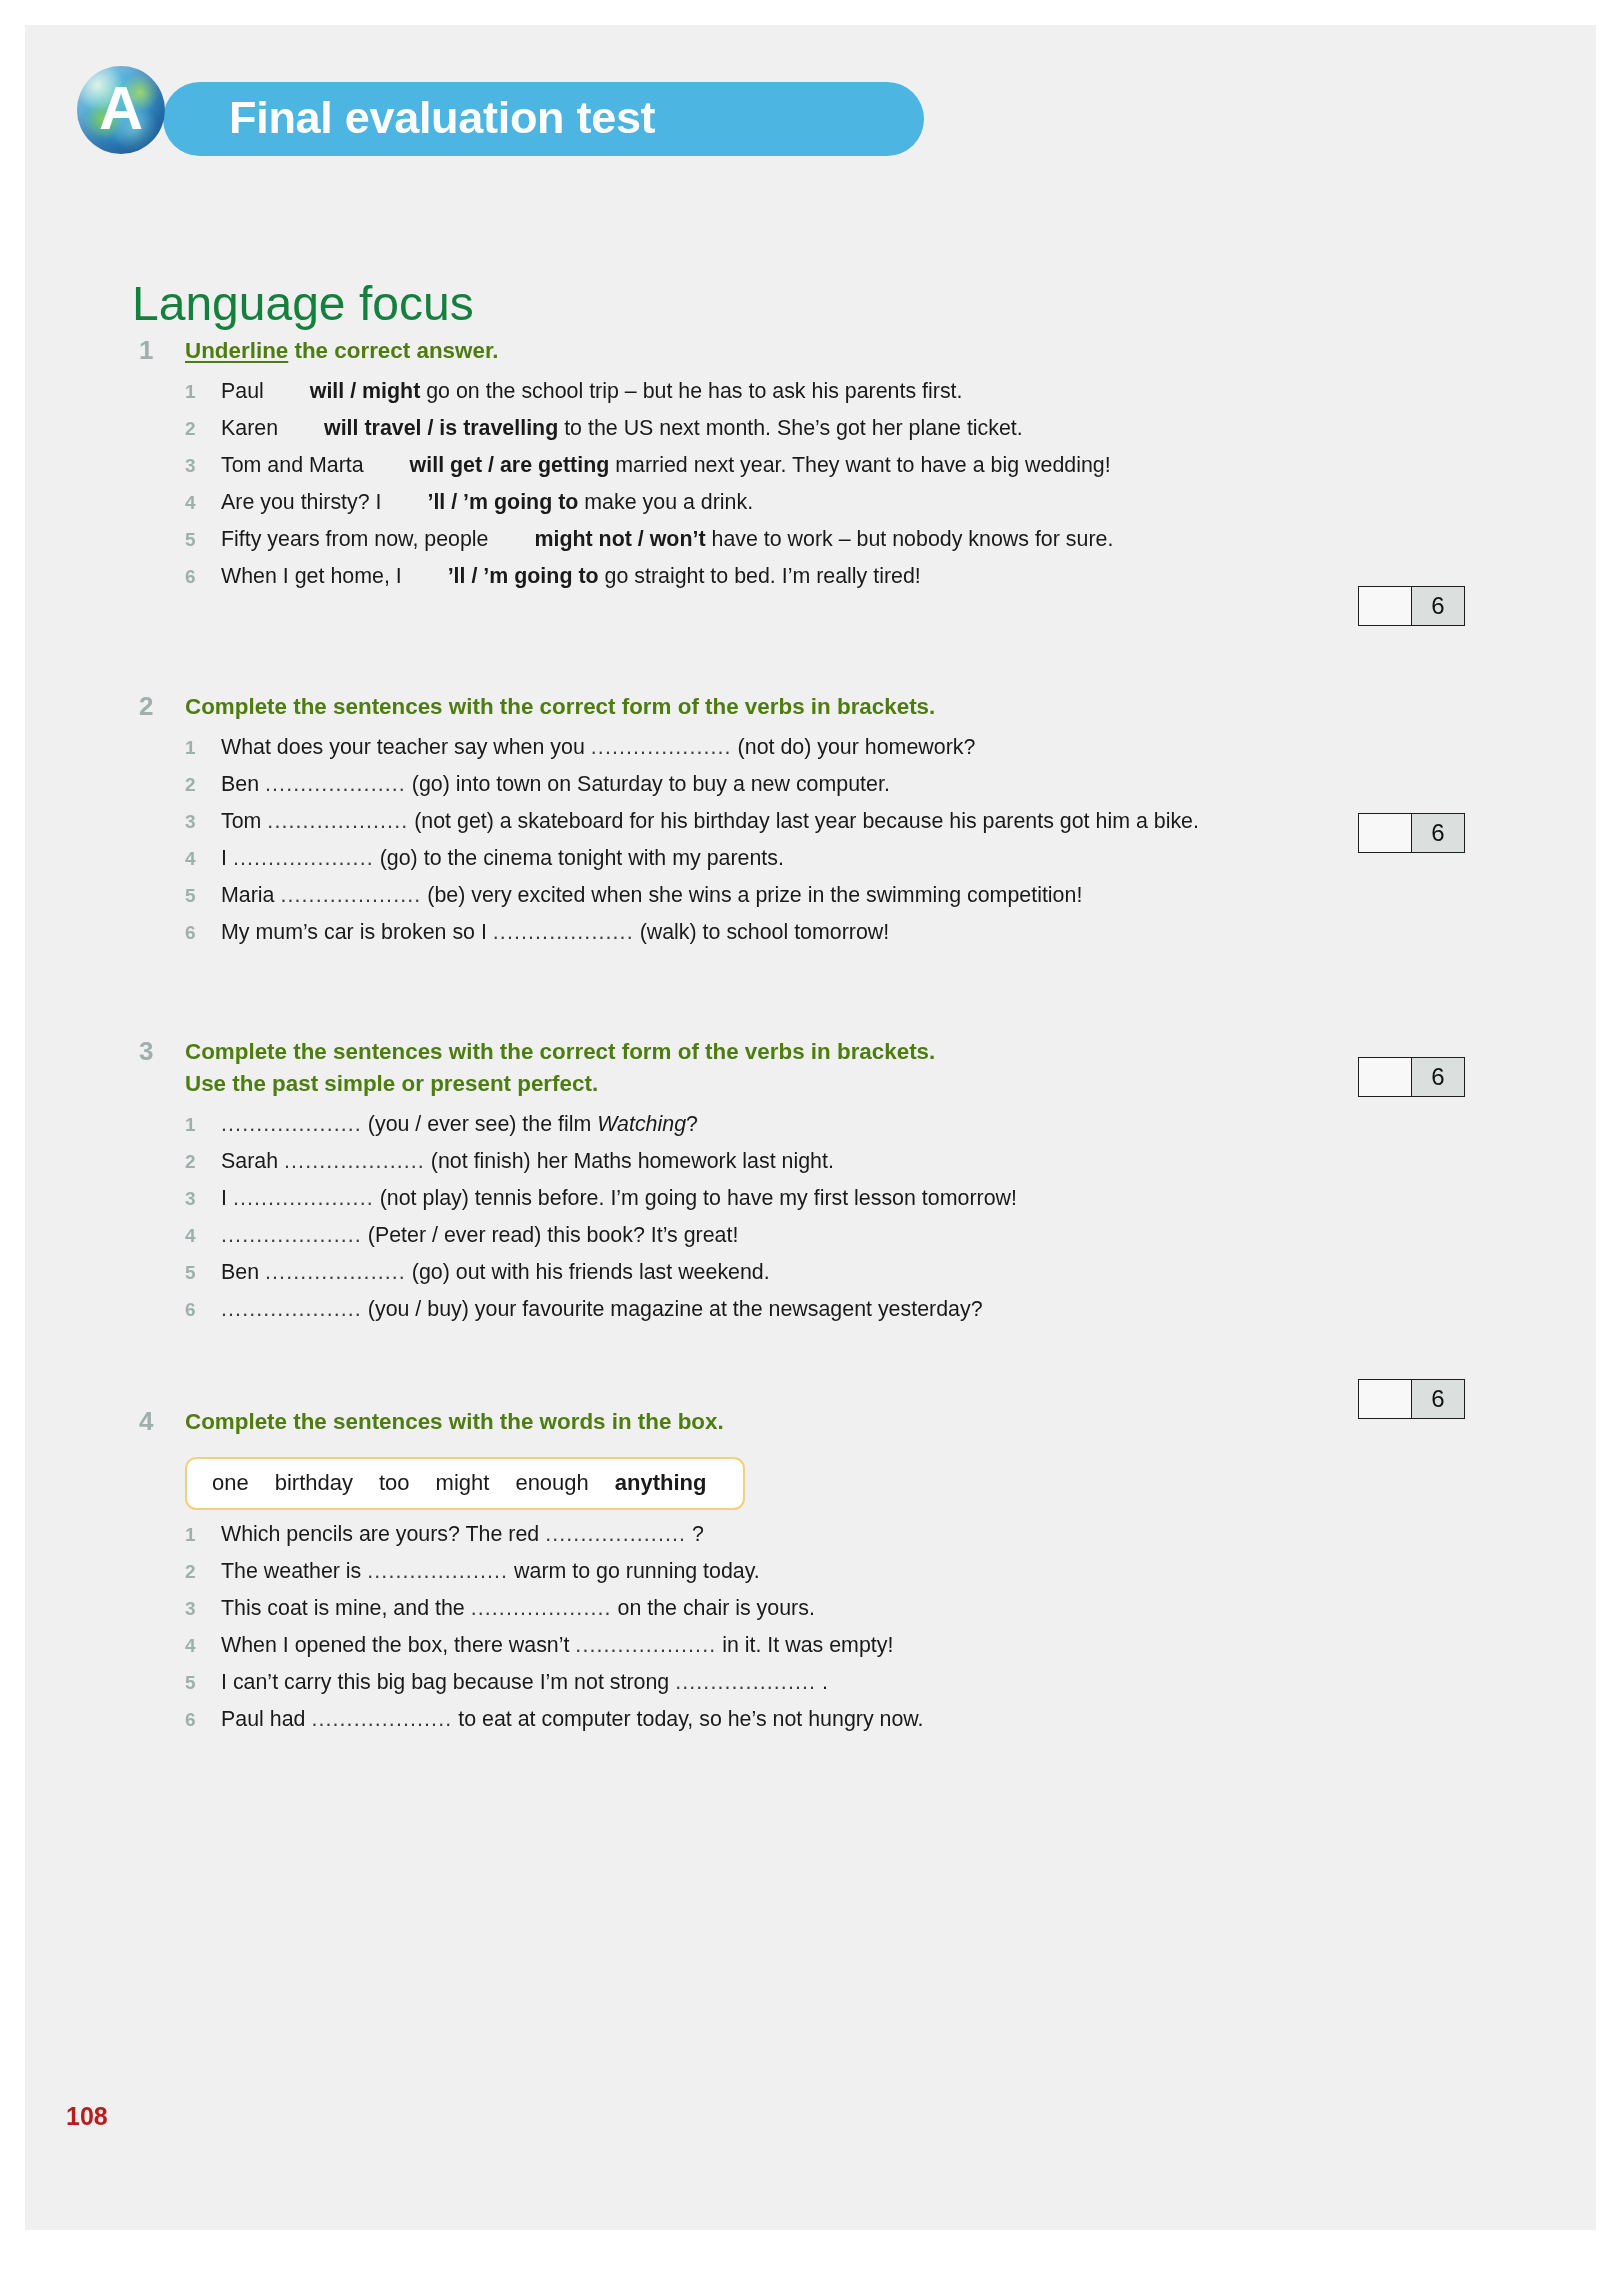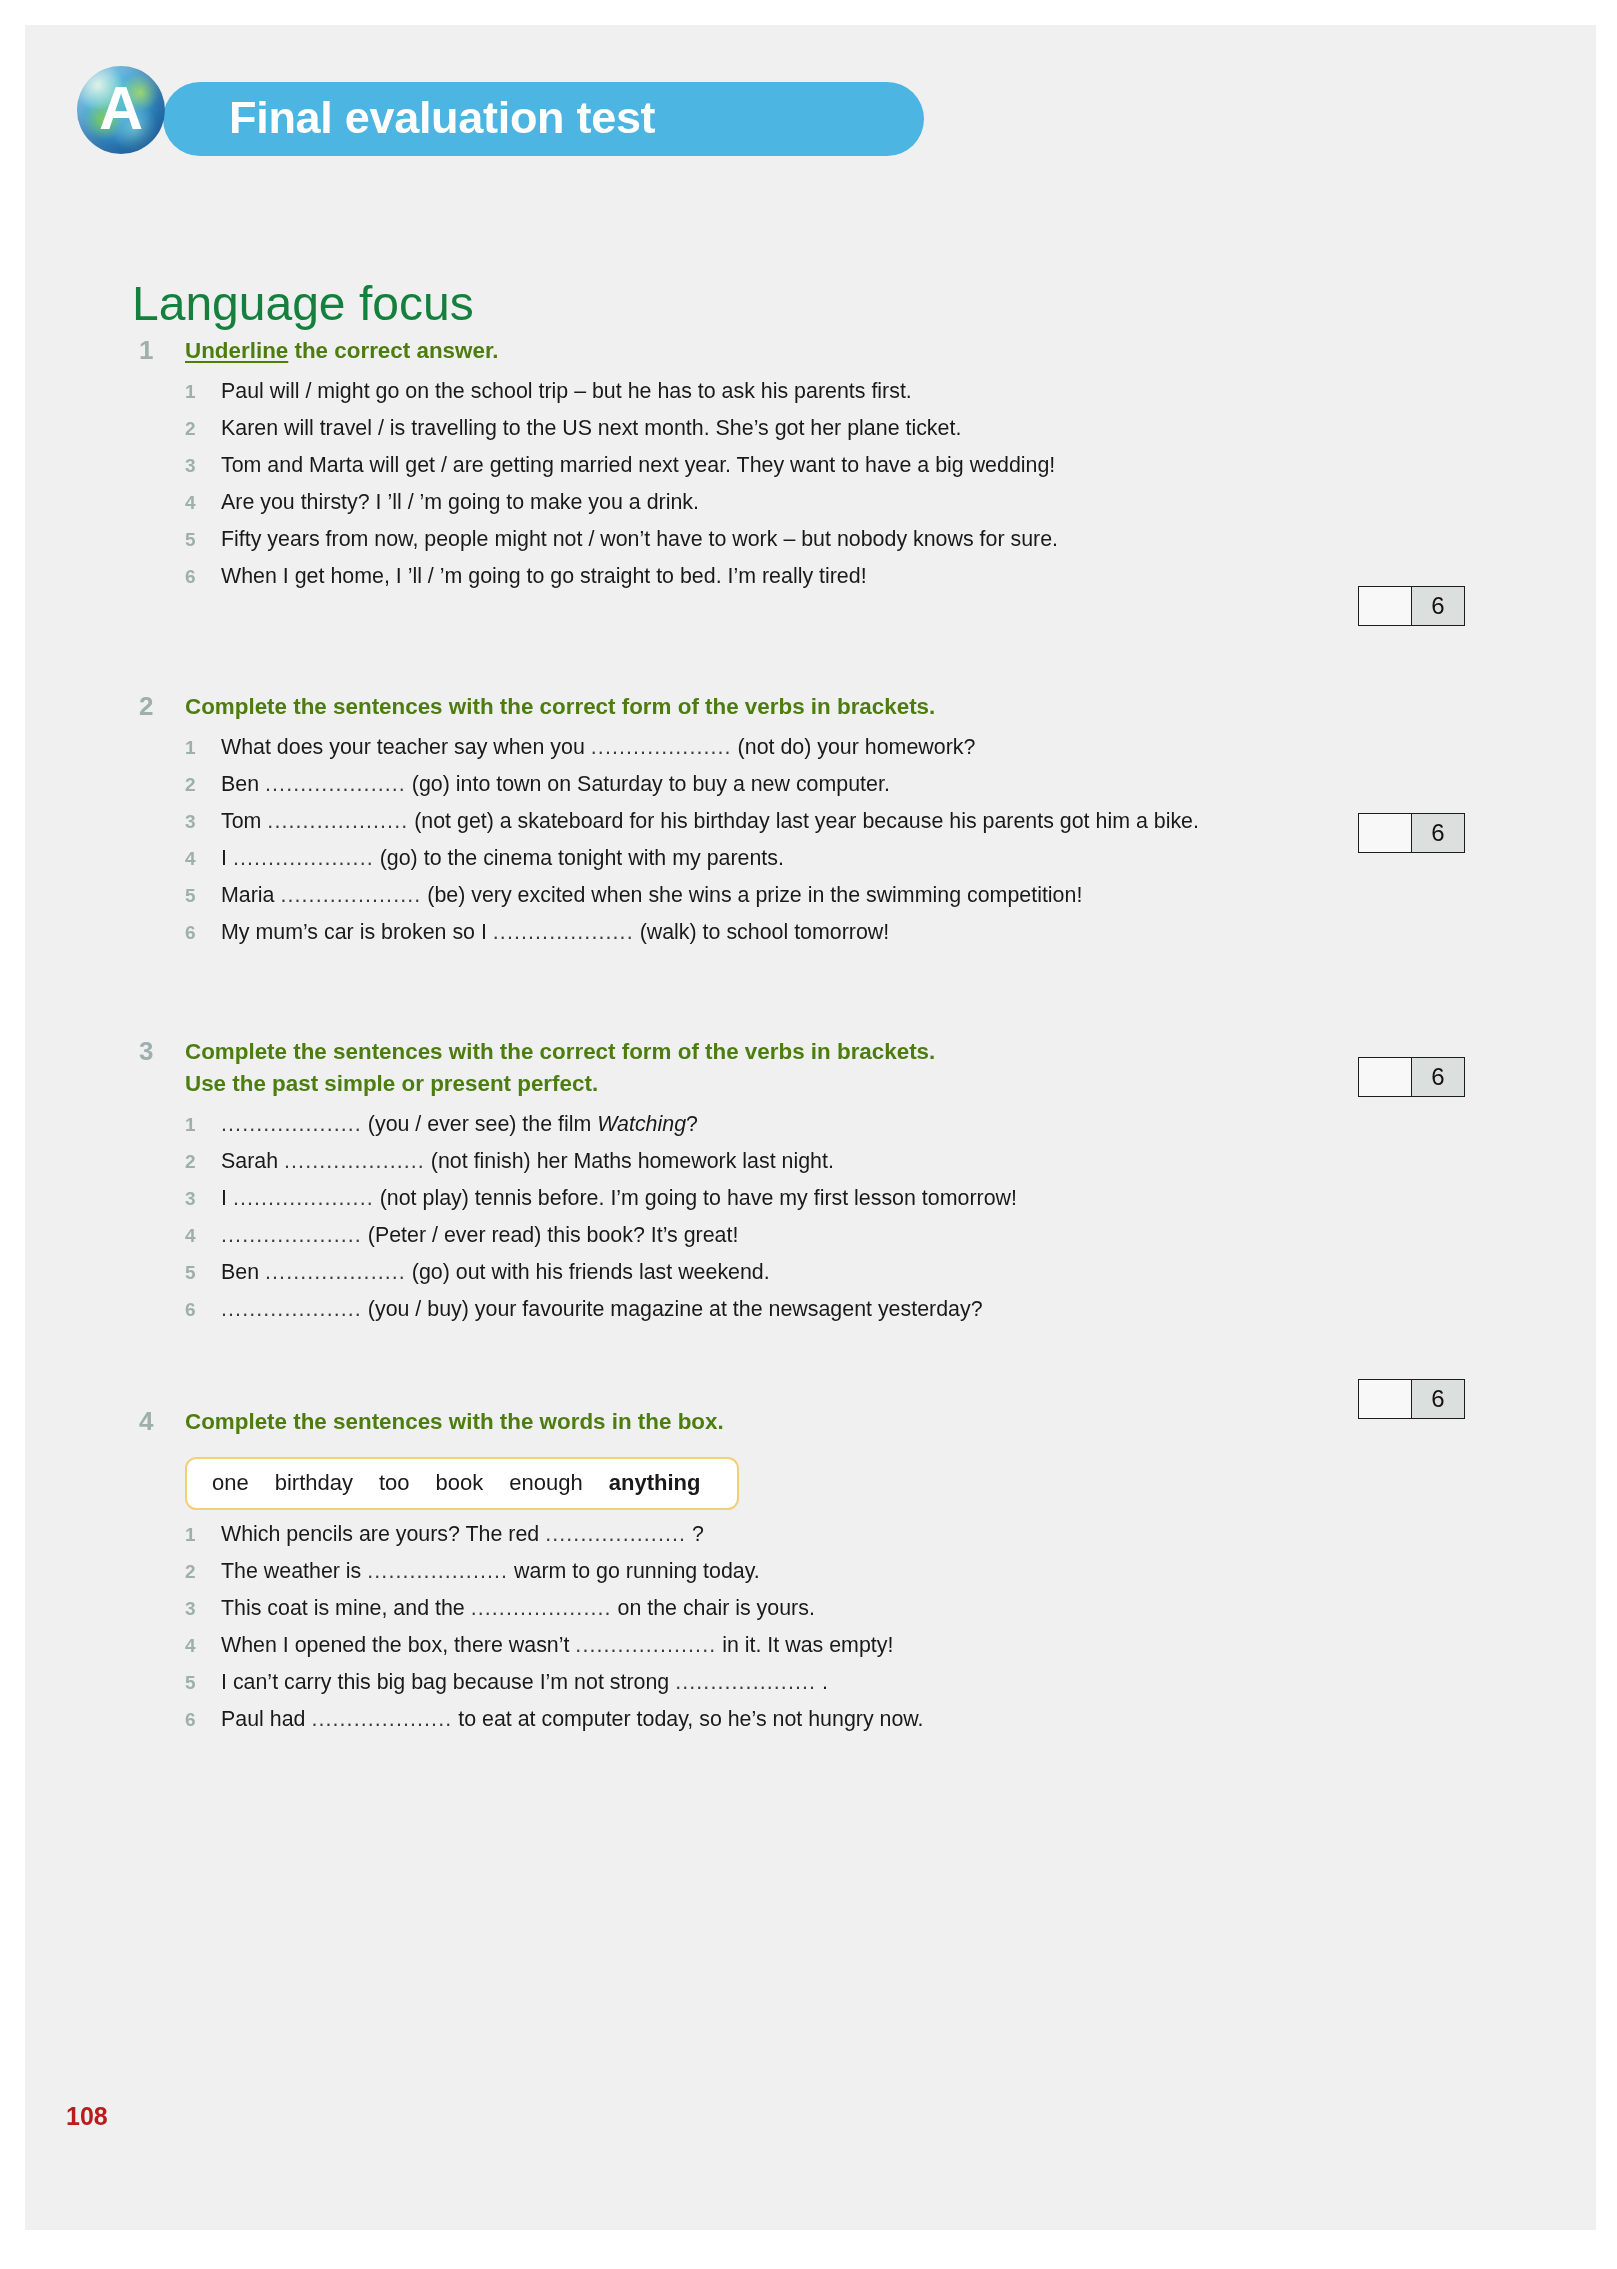--- a/index.html
+++ b/index.html
@@ -144,21 +144,21 @@
     width: 25px;
     font-size: 19px;
     font-weight: bold;
     color: #9fb0ac;
   }
   .item-text {
     display: block;
     margin-left: 36px;
     white-space: nowrap;
   }
-  .item-text b { font-weight: normal; }
+  .item-text b { font-weight: bold; margin-left: 40px; }
   .item-text i { font-style: italic; }
   .blank {
     letter-spacing: 1.1px;
     color: #3a3a3a;
   }
 
   
   .wordbox {
     margin-left: 46px;
     margin-top: 19px;
@@ -316,21 +316,21 @@
           </div>
           <div class="item">
             <span class="item-num">6</span>
             <span class="item-text"><span class="blank">....................</span><span> (you / buy) your favourite magazine at the newsagent yesterday?</span></span>
           </div>
         </div>
       </div>
       <div class="exercise" style="top: 1381px;"><div class="ex-head">
           <div class="ex-num">4</div>
           <div class="ex-title">Complete the sentences with the words in the box.</div>
-        </div><div class="wordbox"><span class="w">one</span><span class="w">birthday</span><span class="w">too</span><span class="w">book</span><span class="w">enough</span><span class="w">anything</span></div><div class="items">
+        </div><div class="wordbox"><span class="w">one</span><span class="w">birthday</span><span class="w">too</span><span class="w">might</span><span class="w">enough</span><span class="w">anything</span></div><div class="items">
           <div class="item">
             <span class="item-num">1</span>
             <span class="item-text"><span>Which pencils are yours? The red </span><span class="blank">....................</span><span> ?</span></span>
           </div>
           <div class="item">
             <span class="item-num">2</span>
             <span class="item-text"><span>The weather is </span><span class="blank">....................</span><span> warm to go running today.</span></span>
           </div>
           <div class="item">
             <span class="item-num">3</span>

